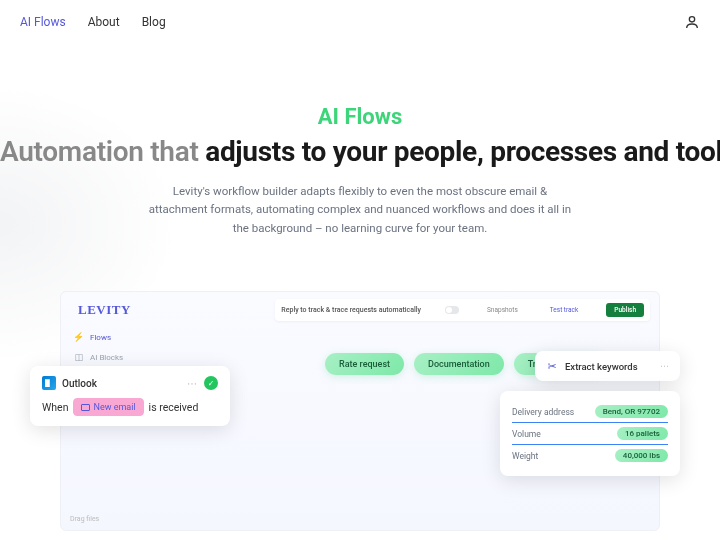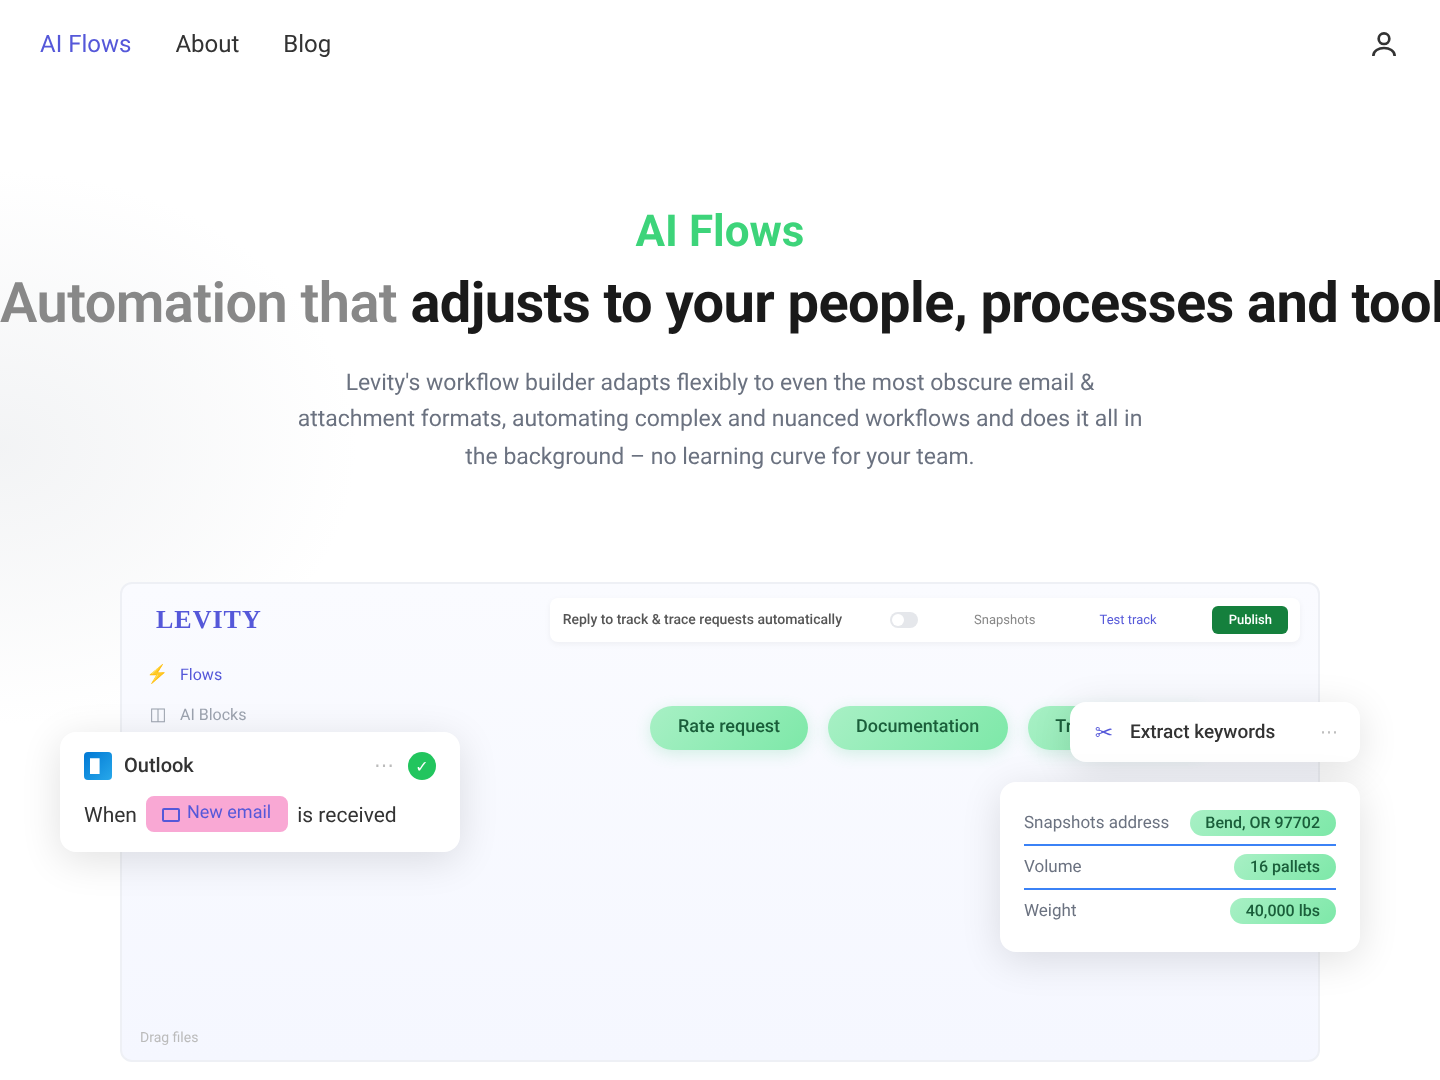--- a/index.html
+++ b/index.html
@@ -130,21 +130,21 @@
   </div>
 
   <div class="extract-card">
     <span class="extract-icon">✂</span>
     <span class="extract-title">Extract keywords</span>
     <span class="extract-dots">⋯</span>
   </div>
 
   <div class="fields-card">
     <div class="field-row">
-      <span class="field-label">Snapshots address</span>
+      <span class="field-label">Delivery address</span>
       <span class="field-value">Bend, OR 97702</span>
     </div>
     <div class="field-row">
       <span class="field-label">Volume</span>
       <span class="field-value">16 pallets</span>
     </div>
     <div class="field-row">
       <span class="field-label">Weight</span>
       <span class="field-value">40,000 lbs</span>
     </div>

